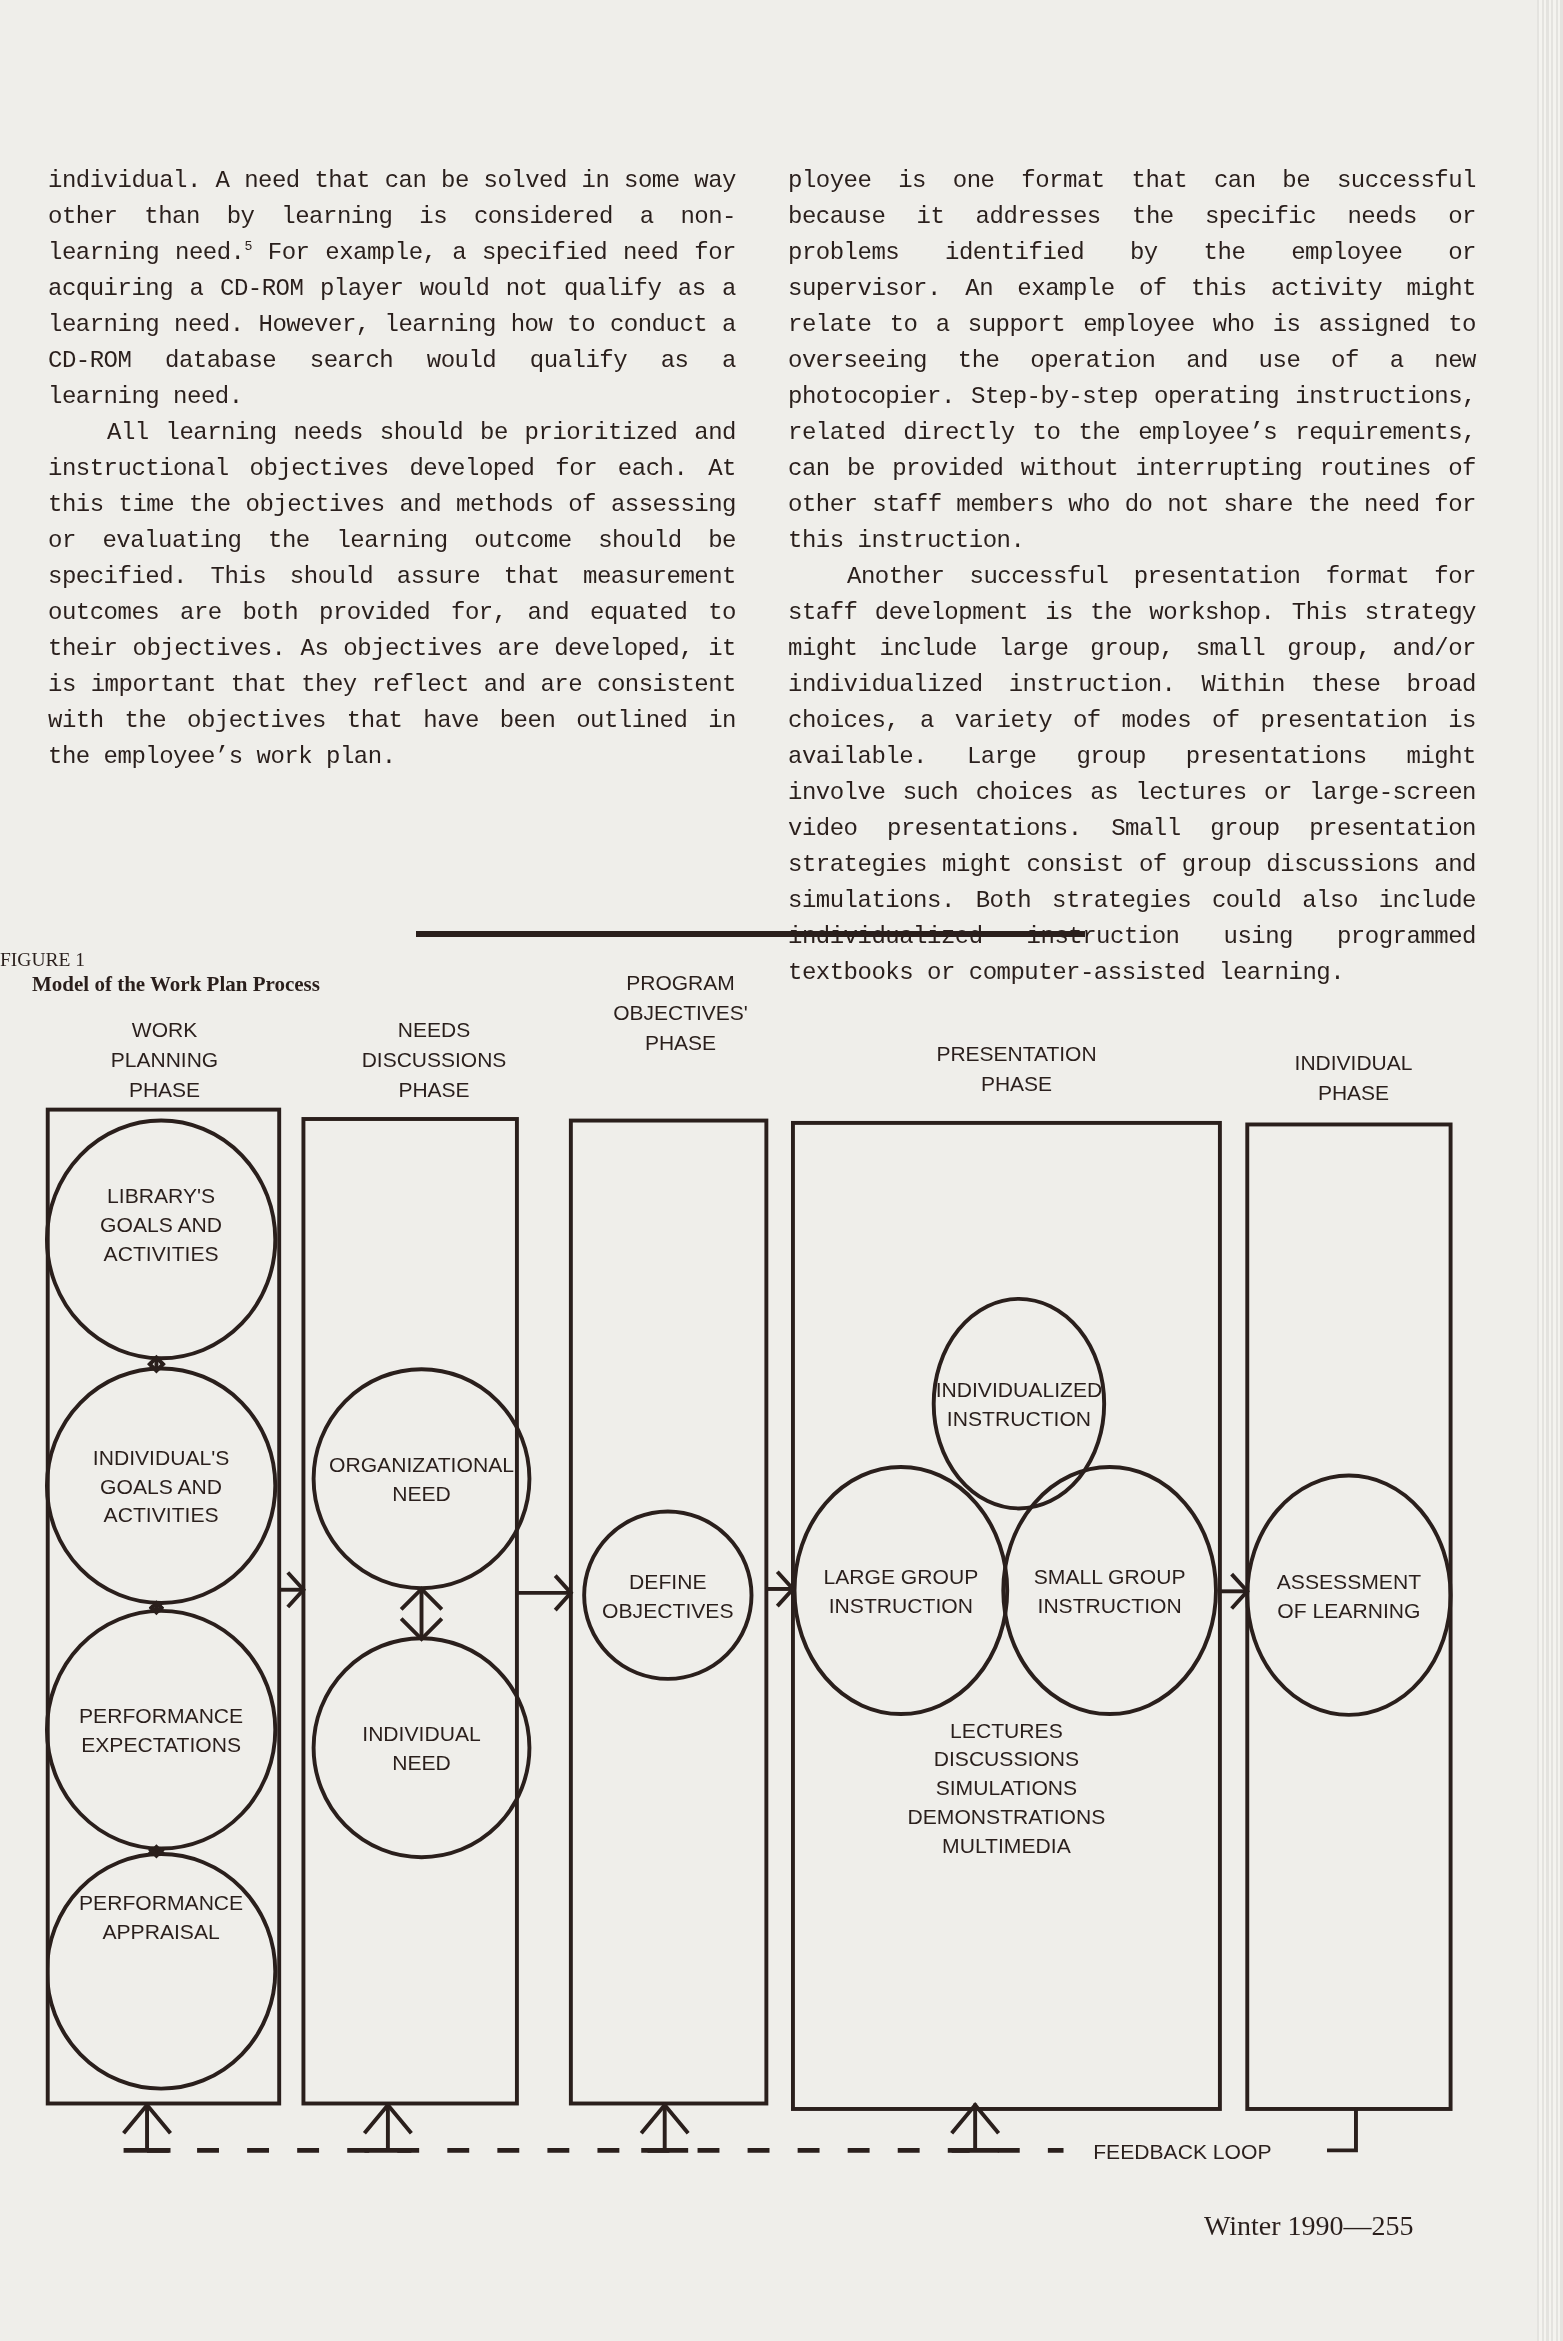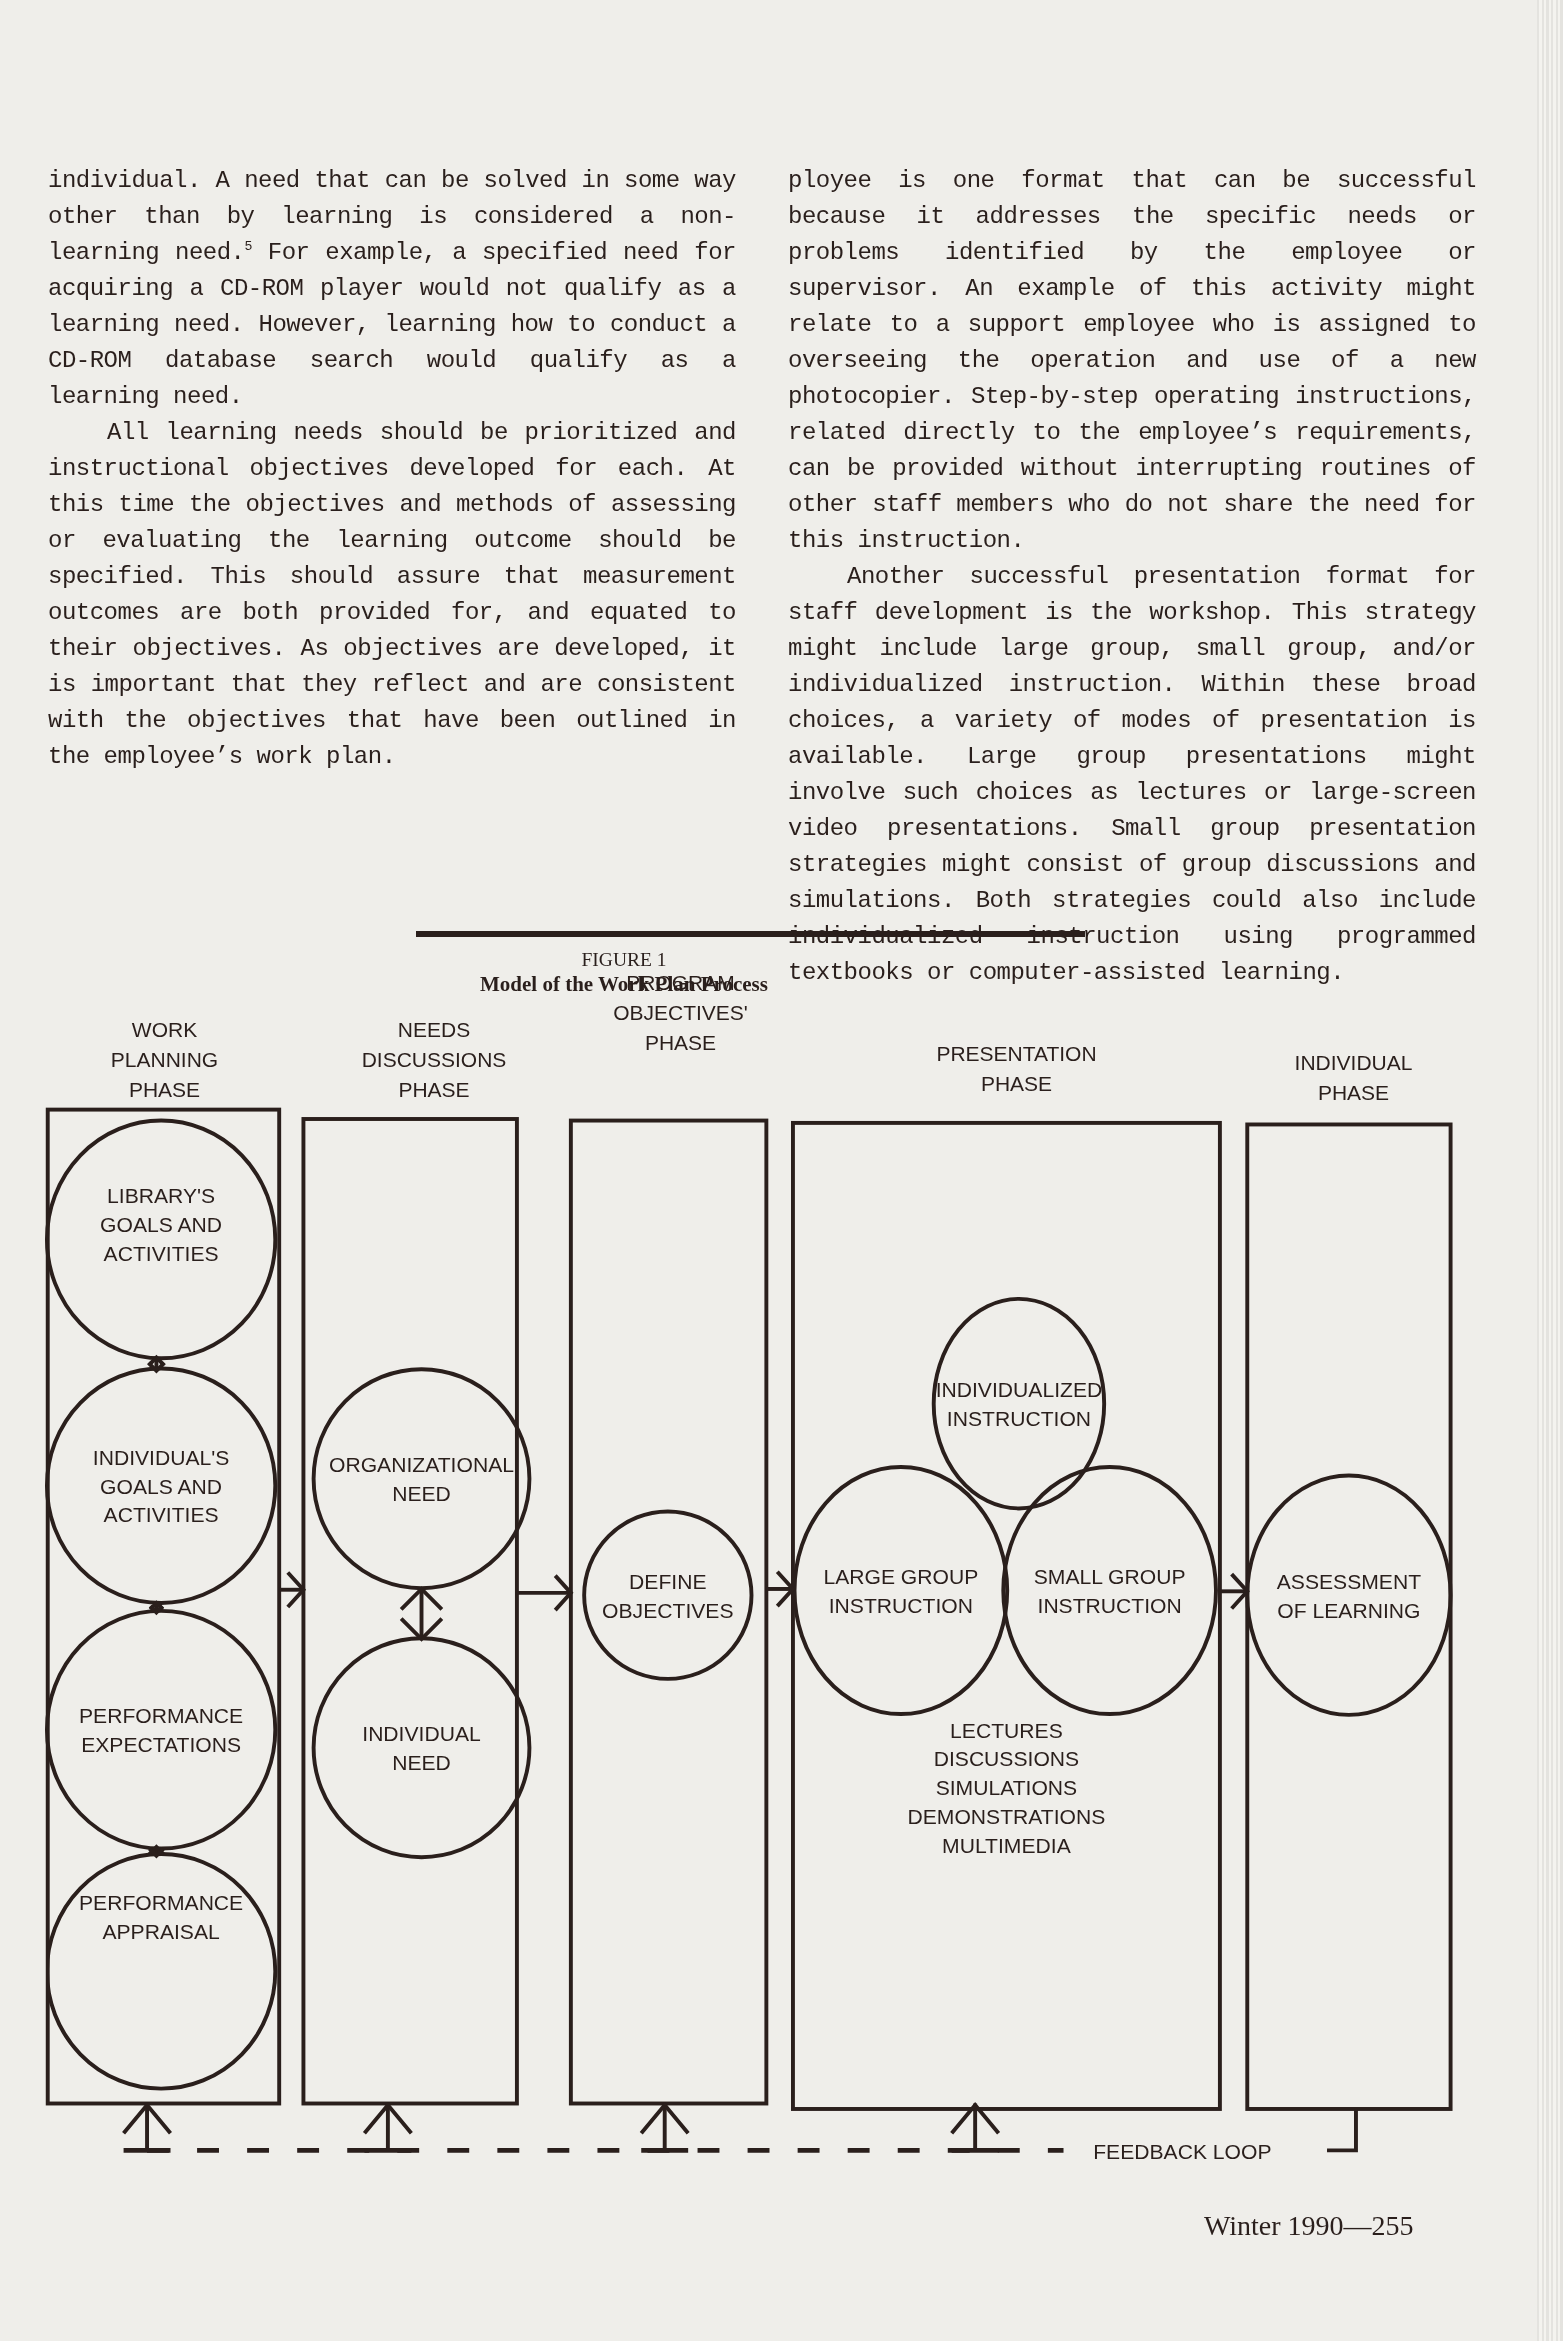--- a/index.html
+++ b/index.html
@@ -8,23 +8,23 @@
   .edge { position:absolute; right:0; top:0; width:26.6px; height:2342px;
           background:repeating-linear-gradient(90deg,#e4e3df 0 2.3px,#f4f3ef 2.3px 4.7px); }
   .col { position:absolute; top:119px; width:688px; font-size:24px; line-height:36px;
          text-align:justify; letter-spacing:-0.5px; font-family:Liberation Mono, monospace;margin-top:44px; }
   .col p { margin:0; }
   .col p.indent { text-indent:59px; }
   #col-left { left:48px; }
   #col-right { left:788px; }
   sup { font-size:0.55em; line-height:0; }
   .rule { position:absolute; left:416px; top:931px; width:669px; height:6.3px; background:#2a1f1c; }
-  .fig-label { position:absolute; left:0; width:1248px; text-align:center; font-family:"Liberation Serif", serif; }
+  .fig-label { position:absolute; left:0; width:1248px; font-family:"Liberation Serif", serif; }
   #fig-num { top:949px; font-size:19.5px; }
-  #fig-title { top:972px; font-size:21px; font-weight:bold; }
+  #fig-title { top:972px; font-size:21px; font-weight:bold;padding-left:32px; }
   .phase { position:absolute; font-family:"Liberation Sans", sans-serif; font-size:21px; line-height:30px;
            text-align:center; white-space:pre-line; }
   svg#diagram { position:absolute; left:0; top:0; }
   .node-text { font-family:"Liberation Sans", sans-serif; font-size:27px; fill:#2a1f1c; text-anchor:middle; }
   .footer { position:absolute; left:1204px; top:2210px; font-size:28px; font-family:"Liberation Serif", serif; }
 </style>
 </head>
 <body>
 
 <div class="edge"></div>

